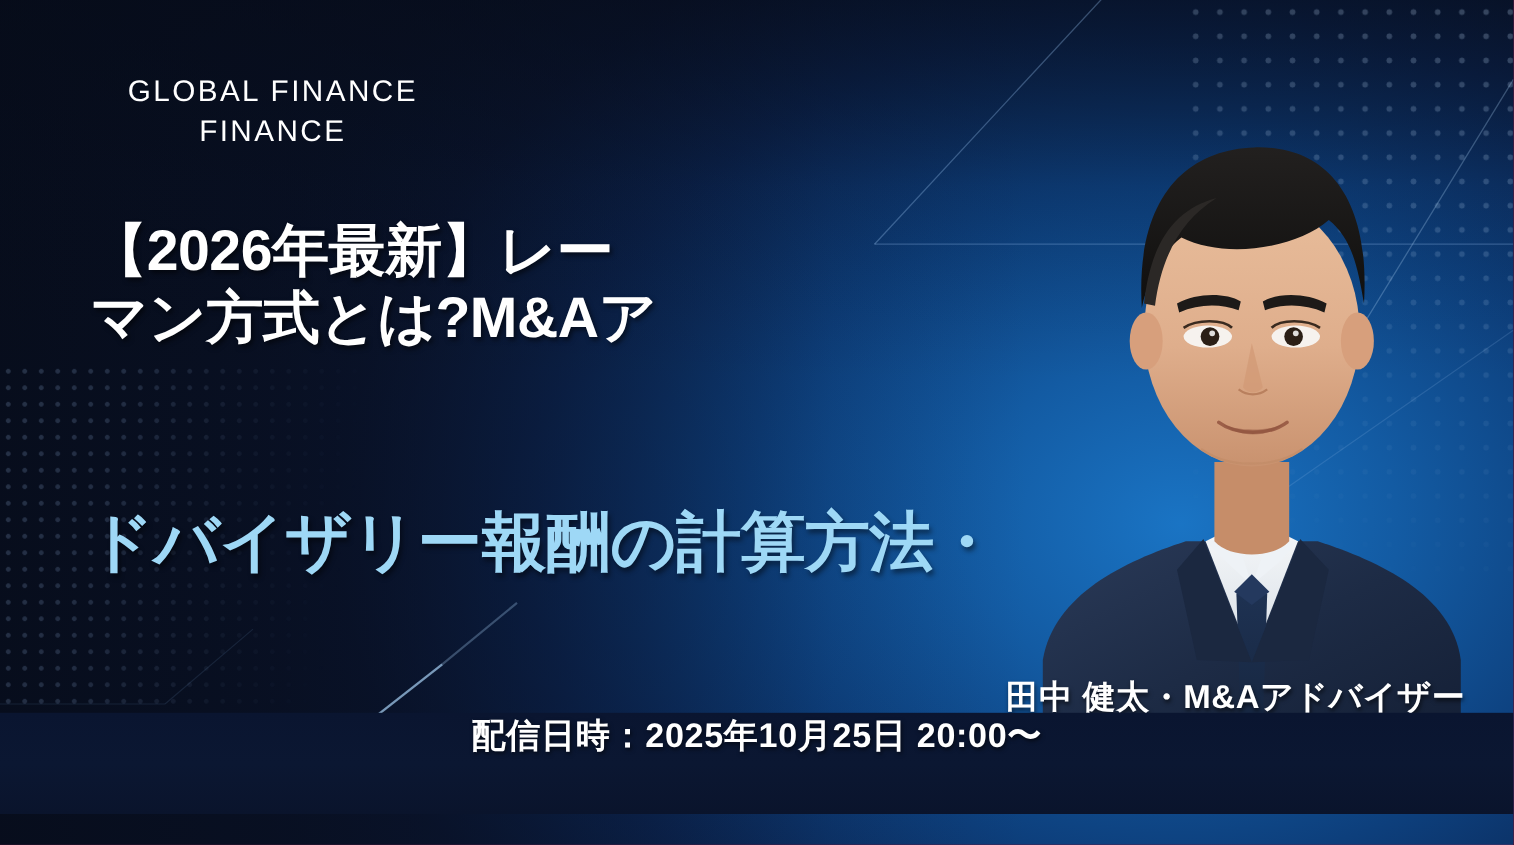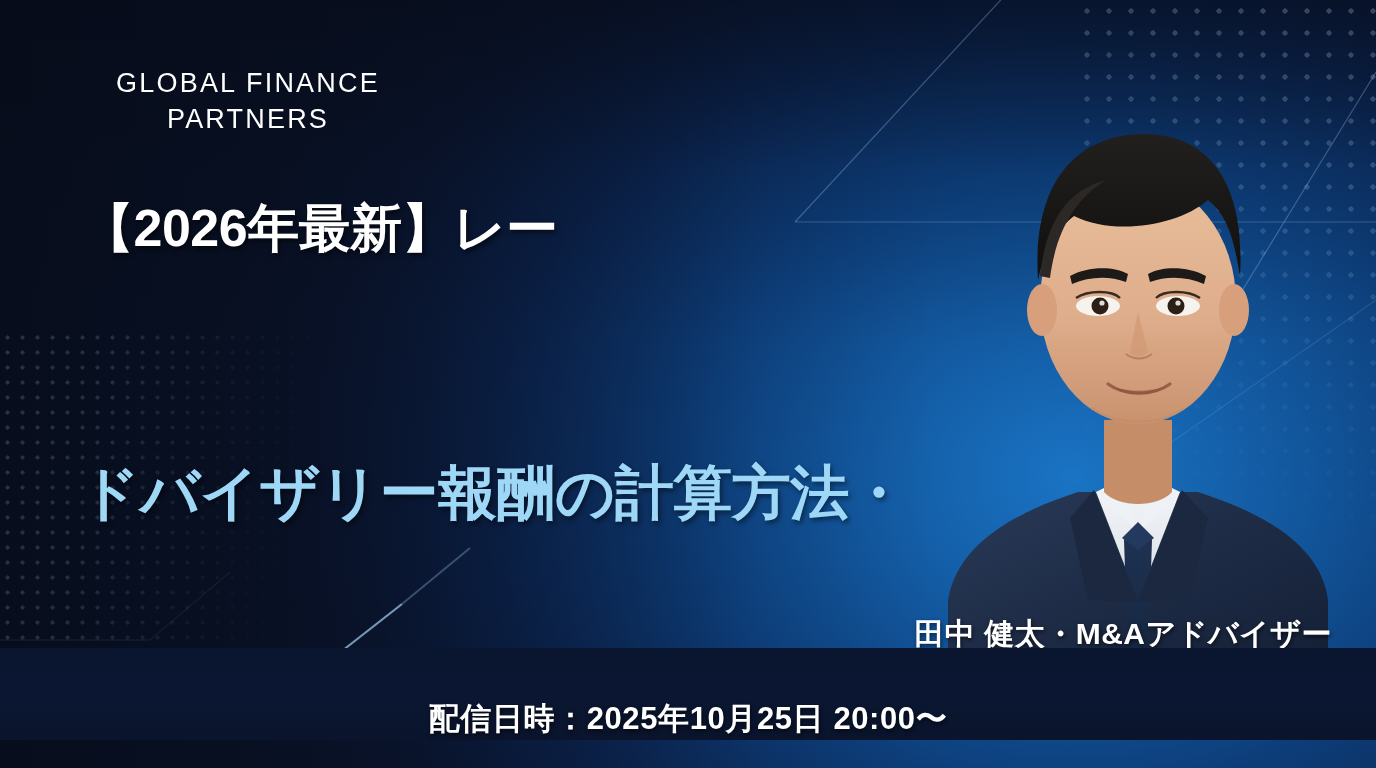--- a/index.html
+++ b/index.html
@@ -138,21 +138,21 @@
   }
 
   
   .bottombar {
     position: absolute;
     left: 0; right: 0;
     top: 648px;
     height: 92px;
     background: linear-gradient(180deg, #0a1530 0%, #0b1732 50%, #0a142c 100%);
     display: flex;
-    align-items: flex-end;
+    align-items: flex-start;
     justify-content: center;
   }
   .bottombar-text {
     color: #ffffff;
     font-size: 31px;
     font-weight: bold;
     letter-spacing: 0.6px;
     white-space: nowrap;
     text-shadow: 1px 2px 4px rgba(0,0,0,0.6);
   }
@@ -255,25 +255,26 @@
 
       <path d="M180 344 C196 356 226 356 242 344" stroke="#9c5f48" stroke-width="3.2" fill="none" stroke-linecap="round"></path>
       <path d="M184 346 C198 352 224 352 238 346 C224 358 198 358 184 346 Z" fill="#8c4f3c" opacity="0.45"></path>
 
       <path d="M164 368 C188 386 232 386 256 368" stroke="#c08a66" stroke-width="2" fill="none" opacity="0.6"></path>
     </svg>
   </div>
 
   <div class="logo">
     <span class="logo-line">GLOBAL FINANCE</span>
-    <span class="logo-line">PARTNERS</span>
+    <span class="logo-line">FINANCE</span>
   </div>
 
   <div class="headline">
     <span class="headline-line">【2026年最新】レー</span>
+    <span class="headline-line">マン方式とは?M&amp;Aア</span>
   </div>
 
   <div class="subhead">
     <span class="subhead-line">ドバイザリー報酬の計算方法・</span>
   </div>
 
   <div class="speaker">田中 健太・M&amp;Aアドバイザー</div>
 
   <div class="bottombar">
     <span class="bottombar-text">配信日時：2025年10月25日 20:00〜</span>

